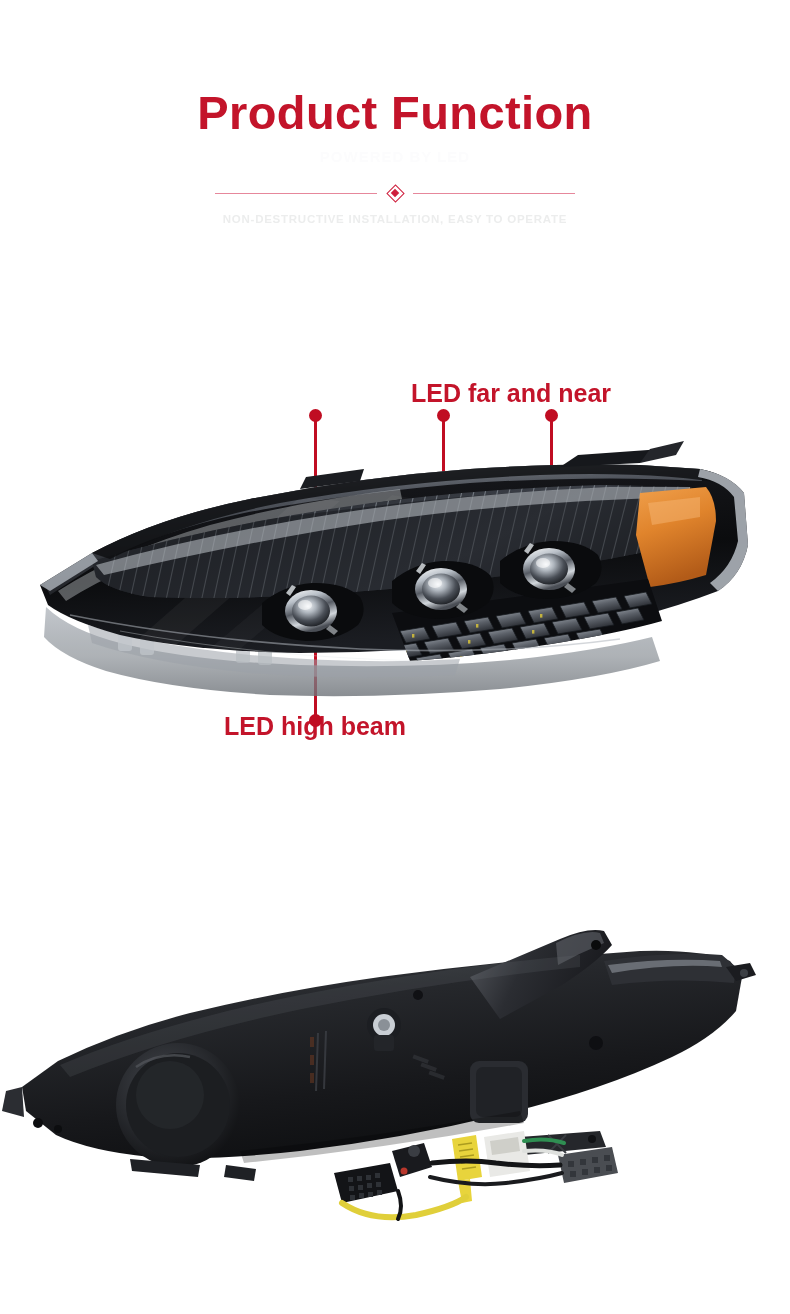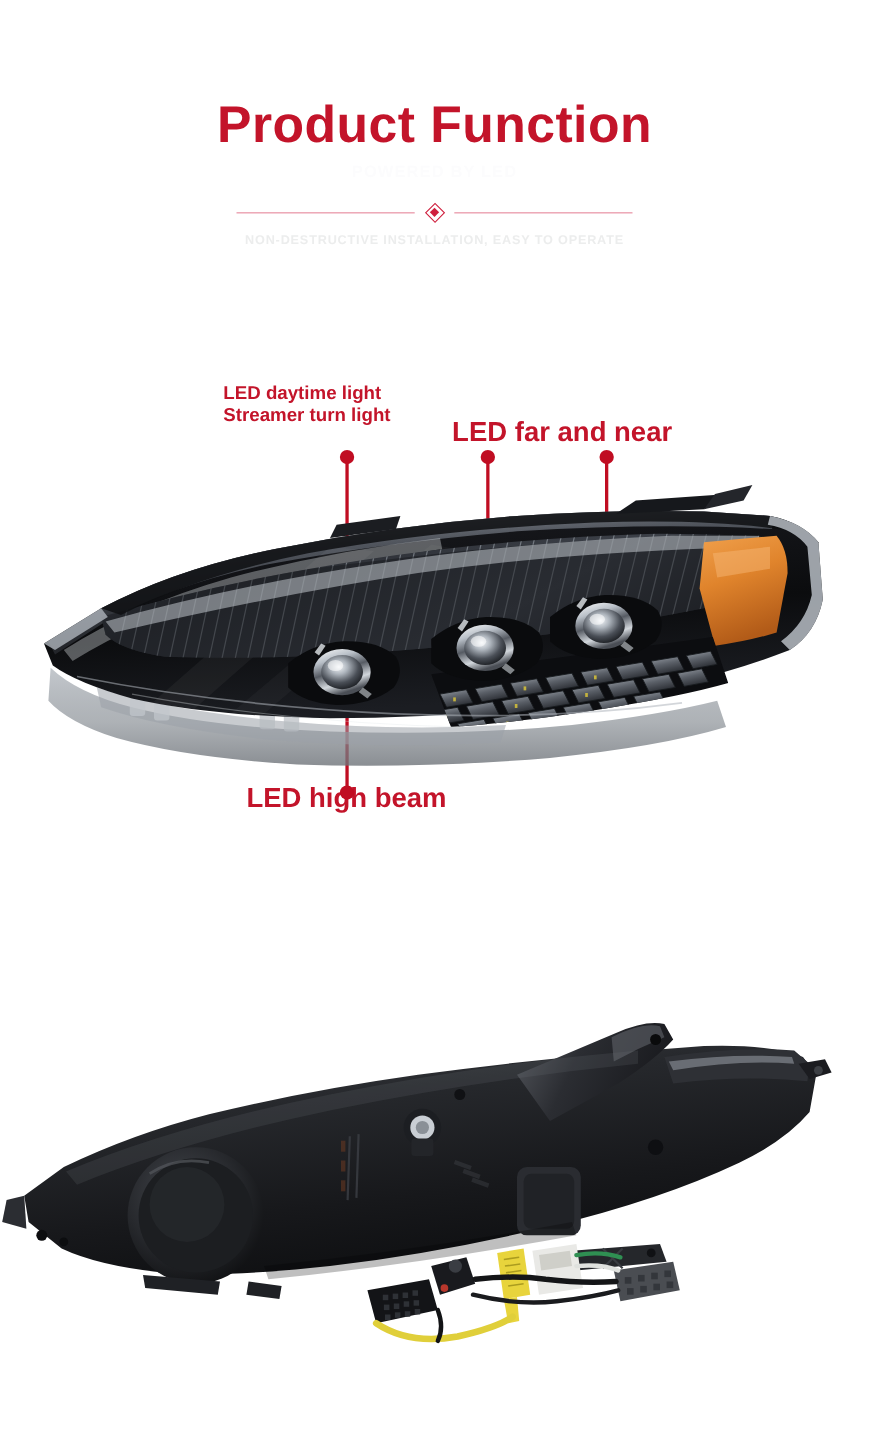--- a/index.html
+++ b/index.html
@@ -165,24 +165,20 @@
     <div class="divider">
       <div class="rule left"></div>
       <div class="rule right"></div>
       <div class="diamond-outer"></div>
       <div class="diamond-inner"></div>
     </div>
 
     <div class="subtitle">NON-DESTRUCTIVE INSTALLATION, EASY TO OPERATE</div>
   </div>
 
-  <div class="callout-label small" style="left:203px; top:348px;">
-    <div>LED daytime light</div>
-    <div>Streamer turn light</div>
-  </div>
 
   <div class="callout-label large" style="left:411px; top:379px;">LED far and near</div>
 
   <div class="callout-label large" style="left:224px; top:712px;">LED high beam</div>
 
   <div class="leader" style="left:314px; top:418px; height:168px;"></div>
   <div class="leader-dot" style="left:309px; top:409px;"></div>
 
   <div class="leader" style="left:442px; top:418px; height:160px;"></div>
   <div class="leader-dot" style="left:437px; top:409px;"></div>

